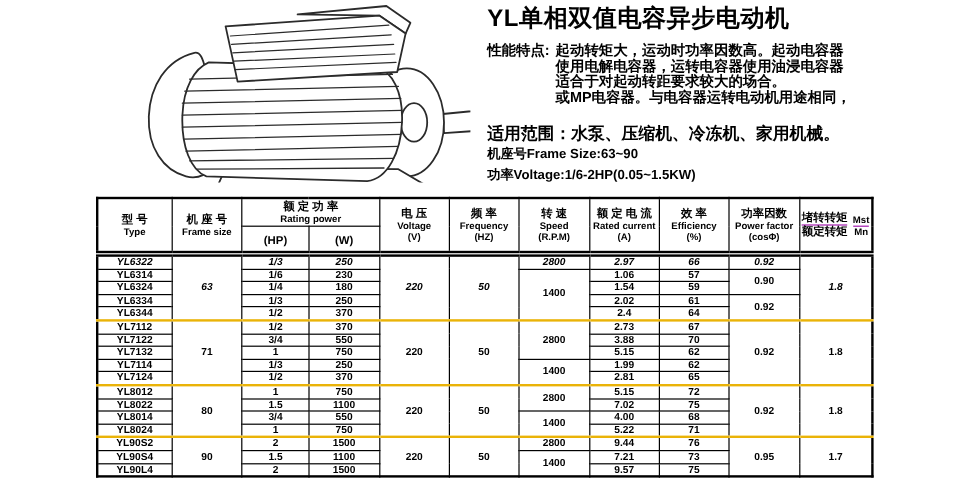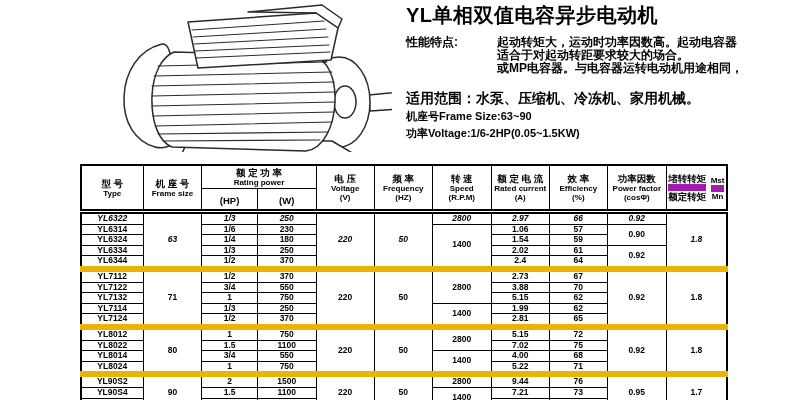--- a/index.html
+++ b/index.html
@@ -10,40 +10,40 @@
   .page { position:absolute; inset:0; }
 
   
   .motor { position:absolute; left:92px; top:0; width:300px; height:152px; }
 
   
   .info { position:absolute; left:406px; top:2px; width:404px; }
   .title { font-size:20px; font-weight:bold; margin:0 0 7px 0; letter-spacing:0.5px; }
   .feature { display:flex; font-size:12px; font-weight:bold; line-height:13px; }
   .feature-label { white-space:nowrap; margin-right:5px; }
-  .feature-lines div { white-space:nowrap;margin-left:34px; }
+  .feature-lines div { white-space:nowrap; }
   .application { font-size:14px; font-weight:bold; margin-top:17px; line-height:13px; }
   .meta { font-size:11px; font-weight:bold; margin-top:5px; line-height:12px; }
 
   
   .spec-table {
     position:absolute; left:80px; top:164px; width:648px;
     border-collapse:collapse; text-align:center; font-weight:bold;
     border:2px solid #000; table-layout:fixed;
   }
   .spec-table th, .spec-table td { border:1px solid #000; padding:0; }
   .spec-table thead th { vertical-align:middle; padding:1px 0; }
   .zh { font-size:9.5px; line-height:11px; font-weight:bold; }
   .en { font-size:8px; line-height:9px; font-weight:bold; }
   .spec-table tbody td { font-size:8.5px; height:9.6px; line-height:9.6px; overflow:hidden; }
-  .spec-table tbody tr.group-start td { border-top:6px solid #eab308; }
+  .spec-table tbody tr.group-start td { border-top:2px solid #eab308; }
   .spec-table tbody tr.body-first td { border-top:5px double #000;font-style:italic; }
   .frac { display:inline-block; vertical-align:middle; }
   .frac span { display:block; }
-  .frac .top { border-bottom:7px solid #a21caf; }
+  .frac .top { border-bottom:1px solid #a21caf; }
   .frac.en-frac { margin-top:1px; }
 </style>
 </head>
 <body>
 
 <div class="page">
 
   <svg class="motor" viewBox="0 0 300 152" xmlns="http://www.w3.org/2000/svg">
     <g fill="#ffffff" stroke="#2b2b2b" stroke-width="1.5" stroke-linejoin="round" stroke-linecap="round">
 
@@ -68,20 +68,21 @@
       <circle cx="99" cy="160" r="2.5"></circle>
     </g>
   </svg>
 
   <div class="info">
     <h1 class="title">YL单相双值电容异步电动机</h1>
     <div class="feature">
       <span class="feature-label">性能特点:</span>
       <div class="feature-lines">
         <div>起动转矩大，运动时功率因数高。起动电容器</div>
+        <div>使用电解电容器，运转电容器使用油浸电容器</div>
         <div>适合于对起动转距要求较大的场合。</div>
         <div>或MP电容器。与电容器运转电动机用途相同，</div>
       </div>
     </div>
     <div class="application">适用范围：水泵、压缩机、冷冻机、家用机械。</div>
     <div class="meta">机座号Frame Size:63~90</div>
     <div class="meta">功率Voltage:1/6-2HP(0.05~1.5KW)</div>
   </div>
 
   <table class="spec-table">

